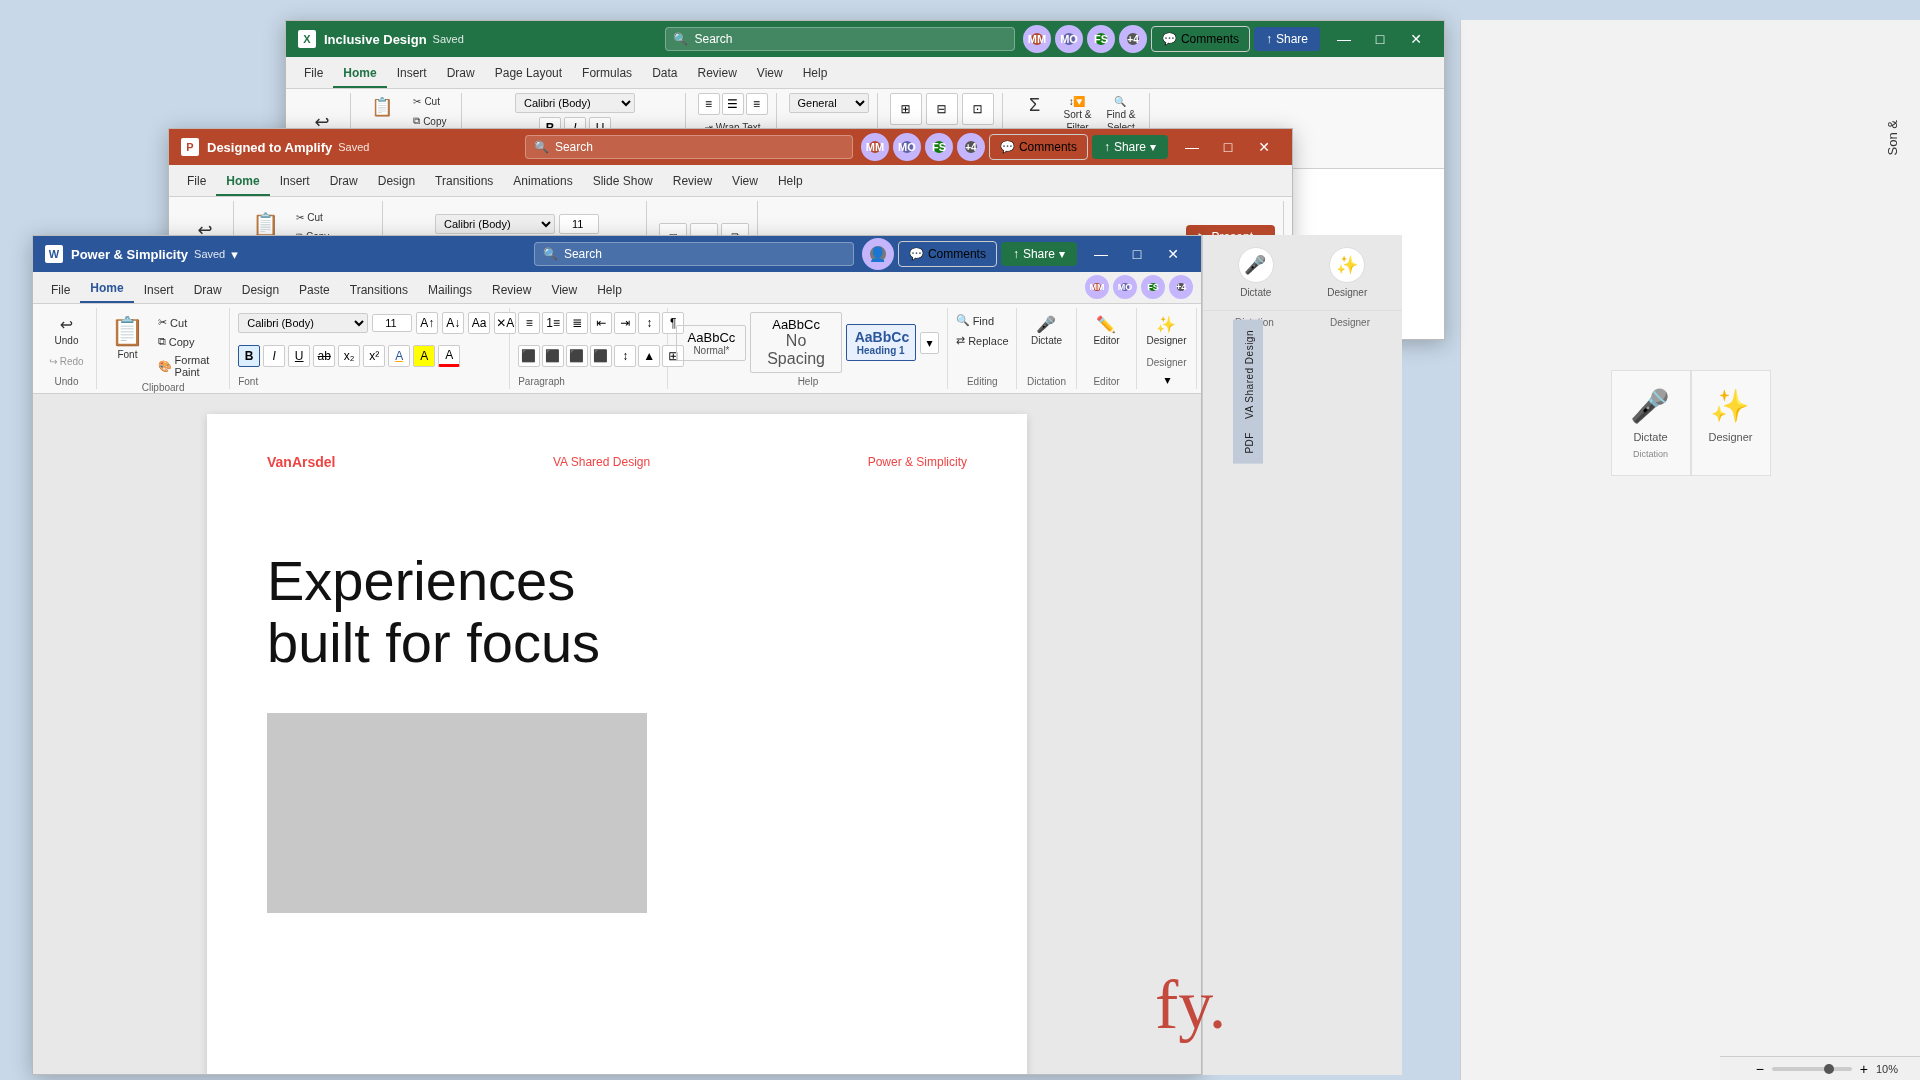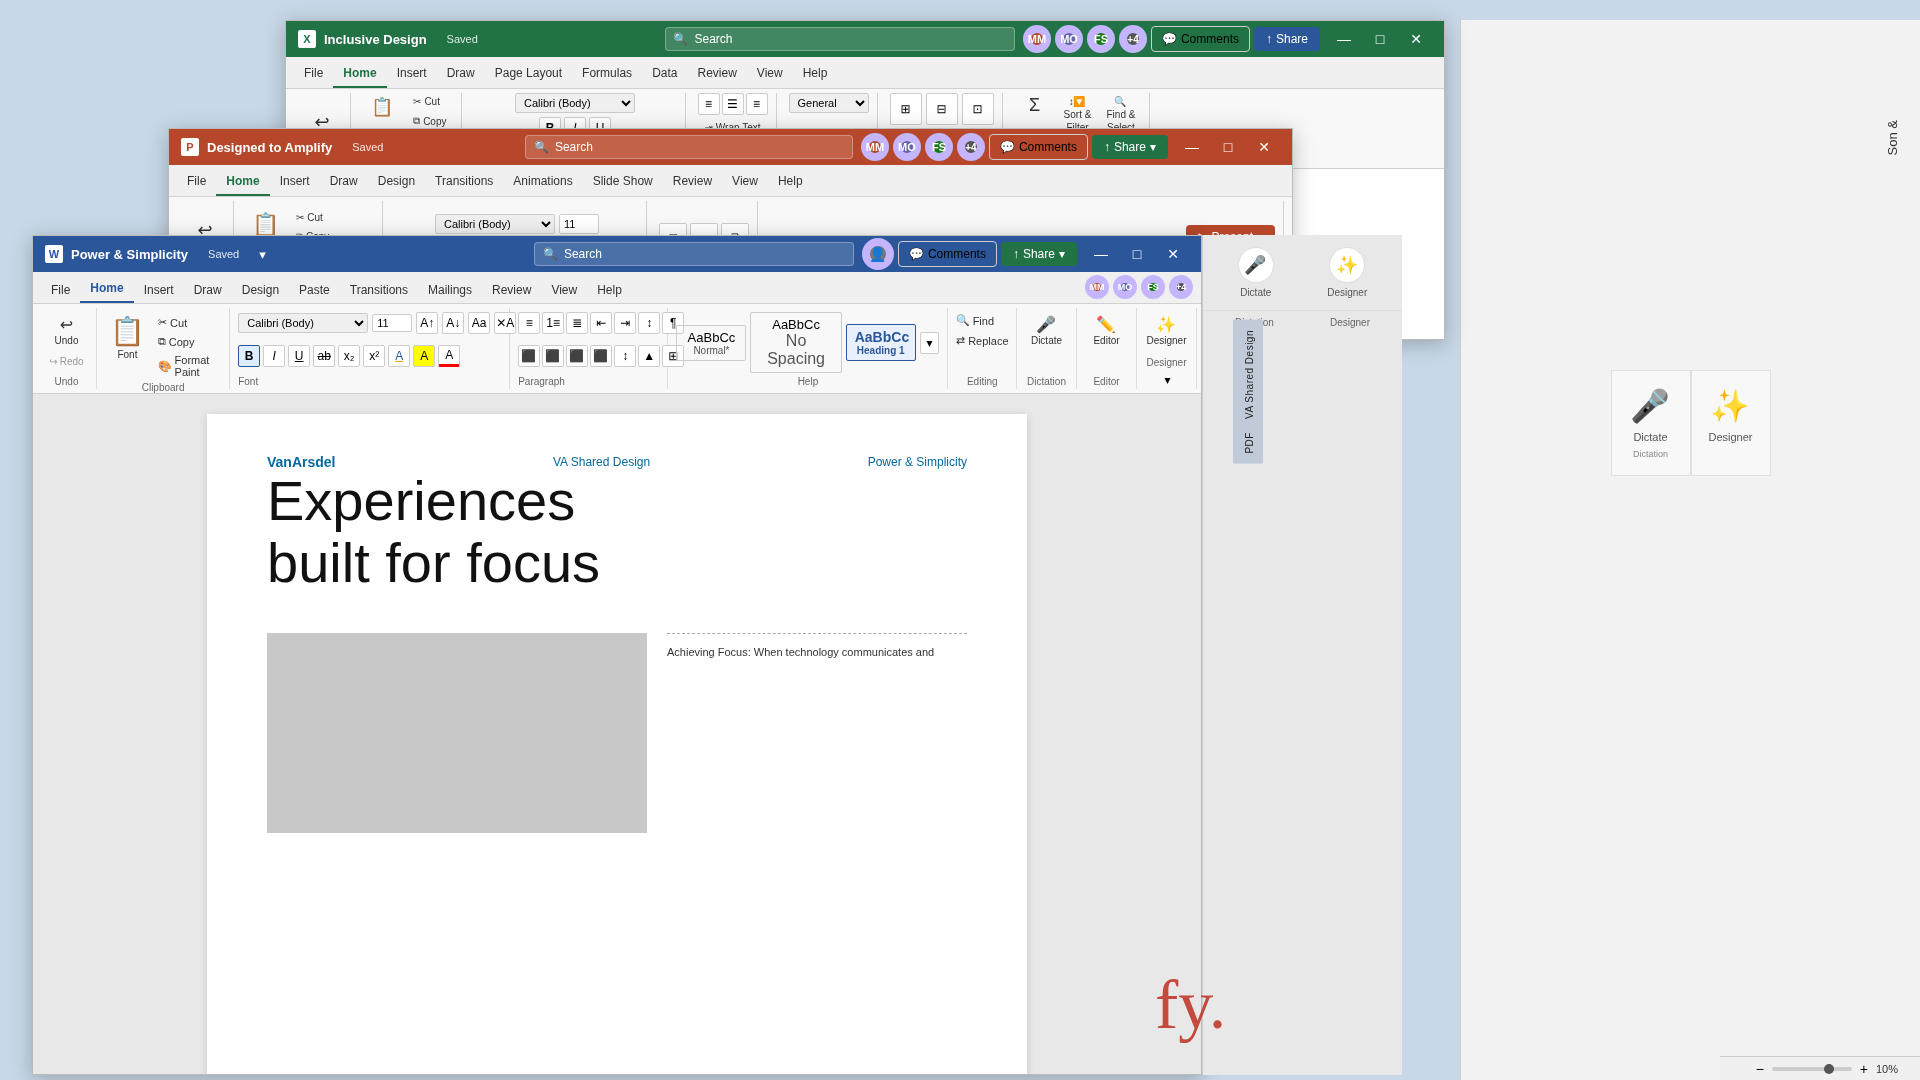--- a/index.html
+++ b/index.html
@@ -44,21 +44,21 @@
     .excel-titlebar .app-icon {
       width: 18px; height: 18px;
       background: #fff;
       border-radius: 2px;
       display: flex; align-items: center; justify-content: center;
       color: #217346;
       font-weight: bold;
       font-size: 11px;
       flex-shrink: 0;
     }
-    .title-area { flex: 1; display: flex; align-items: center; gap: 20px; }
+    .title-area { flex: 1; display: flex; align-items: center; gap: 6px; }
     .search-box-title {
       flex: 1; max-width: 380px;
       background: rgba(255,255,255,0.15);
       border: 1px solid rgba(255,255,255,0.3);
       border-radius: 4px;
       height: 24px;
       display: flex; align-items: center; padding: 0 8px;
       color: #fff; font-size: 12px; gap: 6px;
     }
     .window-controls { display: flex; gap: 4px; }
@@ -221,21 +221,21 @@
       display: flex; align-items: center; gap: 3px;
       padding: 2px 4px; border-radius: 3px; cursor: pointer;
       font-size: 11px; color: #333;
     }
     .font-select {
       border: 1px solid #ccc; padding: 2px 4px;
       font-size: 11px; border-radius: 2px;
       min-width: 120px;
     }
     .font-size-select {
-      border: 1px solid #ccc; padding: 2px 4px;
+      border: 1px solid #ccc; padding: 2px 12px;
       font-size: 11px; border-radius: 2px; width: 40px;
     }
     .fmt-btn {
       width: 22px; height: 22px; border: 1px solid #ccc;
       background: #fff; cursor: pointer; border-radius: 2px;
       font-size: 12px; display: flex; align-items: center; justify-content: center;
     }
     .fmt-btn.active { background: #ddeeff; border-color: #2b579a; }
 
     
@@ -264,21 +264,22 @@
     .doc-page {
       background: #fff;
       width: 820px;
       min-height: 700px;
       box-shadow: 0 2px 8px rgba(0,0,0,0.15);
       padding: 40px 60px;
       position: relative;
     }
     .doc-header {
       display: flex; justify-content: space-between; align-items: center;
-      font-size: 12px; color: #0369a1;
+      margin-bottom: 80px;
+      font-size: 12px; color: #ef4444;
     }
     .doc-logo { font-weight: bold; font-size: 14px; }
     .doc-title-big {
       font-size: 56px;
       font-weight: 300;
       color: #111;
       line-height: 1.1;
       margin-bottom: 40px;
     }
     .doc-image-placeholder {
@@ -801,23 +802,20 @@
       <div class="doc-header">
         <div class="doc-logo">VanArsdel</div>
         <div>VA Shared Design</div>
         <div>Power &amp; Simplicity</div>
       </div>
       <div class="doc-title-big">
         Experiences<br>built for focus
       </div>
       <div style="display:flex;gap:20px;align-items:flex-start">
         <div class="doc-image-placeholder"></div>
-        <div style="flex:1;padding-top:10px;border-top:1px dashed #aaa">
-          <div style="font-size:11px;color:#333;line-height:1.6">Achieving Focus: When technology communicates and</div>
-        </div>
       </div>
     </div>
   </div>
 </div>
 
 <div class="word-extra-right">
   <div class="dictate-column">
     <div class="dict-item">
       <div class="dict-icon">🎤</div>
       <span class="label">Dictate</span>

